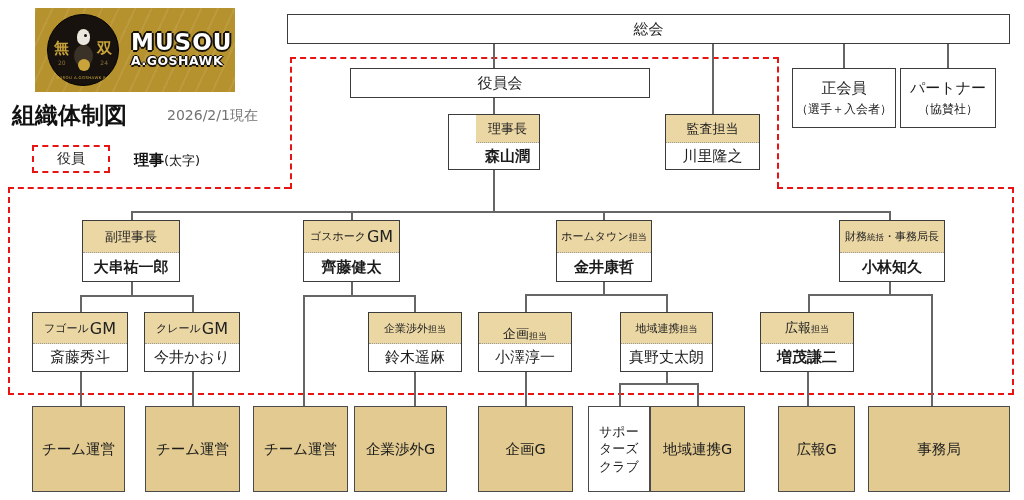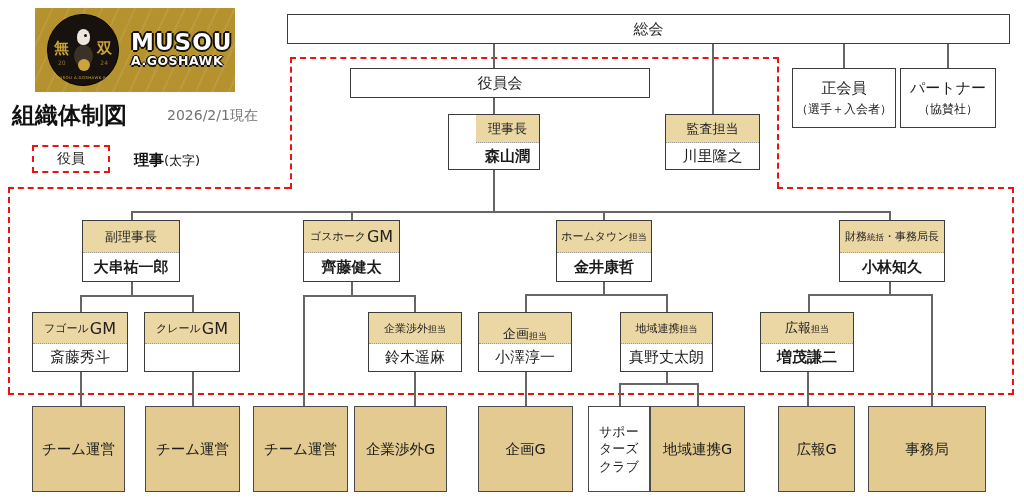--- a/index.html
+++ b/index.html
@@ -210,20 +210,21 @@
       <span class="t-small">フゴール</span>
         <span class="sfx-big">GM</span>
     </div>
     <div class="node-name">斎藤秀斗</div>
   </div>
   <div class="node" style="left:144px;top:312px;width:96px;height:60px;">
     <div class="node-head" style="height:30px;">
       <span class="t-small">クレール</span>
         <span class="sfx-big">GM</span>
     </div>
+    <div class="node-name">今井かおり</div>
   </div>
   <div class="node" style="left:368px;top:312px;width:94px;height:60px;">
     <div class="node-head" style="height:30px;">
       <span class="t-small">企業渉外</span>
         <span class="sfx-small">担当</span>
     </div>
     <div class="node-name">鈴木遥麻</div>
   </div>
   <div class="node" style="left:478px;top:312px;width:94px;height:60px;">
     <div class="node-head" style="height:30px;align-items:flex-end;">
@@ -250,15 +251,15 @@
   <div class="group" style="left:32px;top:406px;width:93px;height:86px;">チーム運営</div>
   <div class="group" style="left:145px;top:406px;width:95px;height:86px;">チーム運営</div>
   <div class="group" style="left:253px;top:406px;width:95px;height:86px;">チーム運営</div>
   <div class="group" style="left:354px;top:406px;width:93px;height:86px;text-align:center;">企業渉外G</div>
   <div class="group" style="left:478px;top:406px;width:95px;height:86px;">企画G</div>
   <div class="group white" style="left:588px;top:406px;width:62px;height:86px;">サポー
 ターズ
 クラブ</div>
   <div class="group" style="left:650px;top:406px;width:95px;height:86px;">地域連携G</div>
   <div class="group" style="left:778px;top:406px;width:77px;height:86px;">広報G</div>
-  <div class="group" style="left:868px;top:406px;width:118px;height:86px;">事務局</div>
+  <div class="group" style="left:868px;top:406px;width:142px;height:86px;">事務局</div>
 
 </div>
 
 </body></html>

